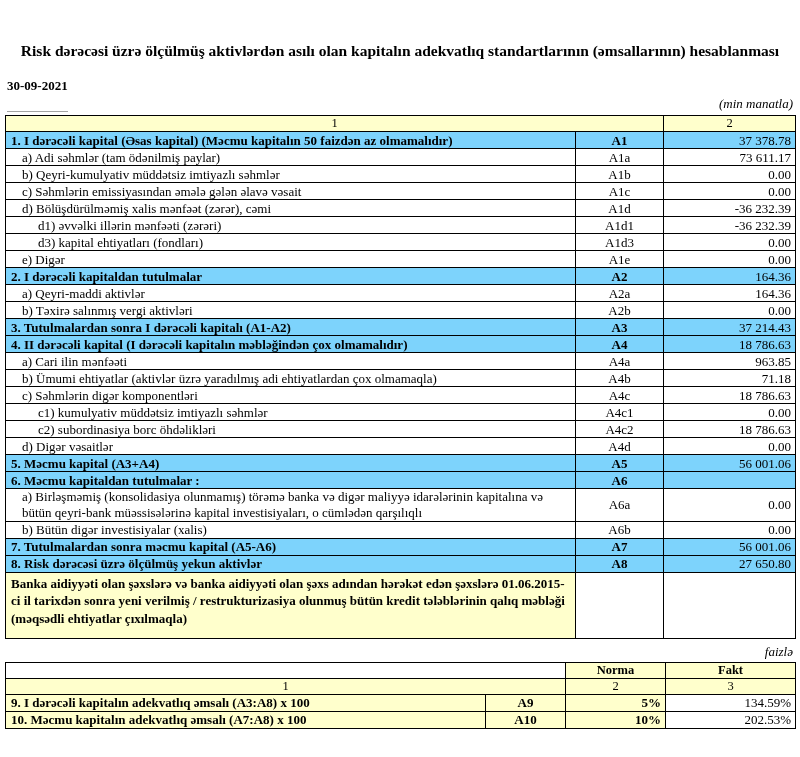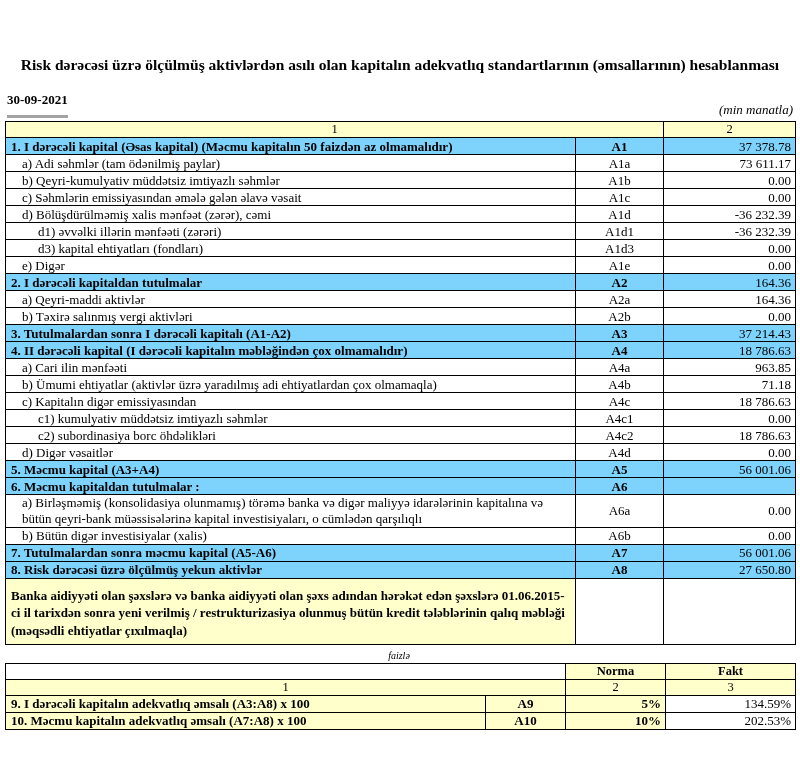--- a/index.html
+++ b/index.html
@@ -12,35 +12,35 @@
   .page {
     width: 800px;
     min-height: 757px;
     padding: 40px 5px 10px 5px;
   }
   .title {
     font-size: 15.5px;
     font-weight: bold;
     text-align: center;
     line-height: 1.45;
-    margin: 14px auto 16px auto;
+    margin: 0 auto 16px auto;
     max-width: 760px;
   }
   .meta-row {
     display: flex;
     justify-content: space-between;
     align-items: flex-end;
     font-size: 13px;
     margin-bottom: 3px;
     padding: 0 2px;
   }
   .date {
     font-weight: bold;
-    border-bottom: 3px solid #a3a3a3;
-    padding-bottom: 7px;
+    border-bottom: 1px solid #a3a3a3;
+    padding-bottom: 17px;
   }
   .unit { font-style: italic; }
 
   table {
     border-collapse: collapse;
     width: 790px;
     table-layout: fixed;
   }
   th, td {
     border: 1px solid #000;
@@ -72,33 +72,33 @@
 
   tr.main td { background: #7dd3fc; }
   tr.main td.label, tr.main td.code { font-weight: bold; }
   tr.sub td { background: #ffffff; font-weight: normal; }
 
   tr.block td.label {
     background: #ffffcc;
     font-weight: bold;
     height: 66px;
     vertical-align: top;
-    padding-top: 8px;
+    padding-top: 2px;
     line-height: 1.35;
   }
   tr.block td.code, tr.block td.value { background: #ffffff; }
 
   td.ind0 { padding-left: 5px; }
   td.ind1 { padding-left: 16px; }
   td.ind2 { padding-left: 32px; margin-top: 7px; }
 
   .percent-note {
-    font-size: 10px;
+    font-size: 13px;
     font-style: italic;
-    text-align: center;
+    text-align: right;
     margin: 5px 2px 2px 0;
   }
 
   
   .t2 col.c2-label { width: 480px; }
   .t2 col.c2-code  { width: 80px; }
   .t2 col.c2-norma { width: 100px; }
   .t2 col.c2-fakt  { width: 130px; }
 
   .t2 td { background: #ffffcc; font-weight: bold; }
@@ -199,21 +199,21 @@
           <td class="label ind1">a) Cari ilin mənfəəti</td>
           <td class="code">A4a</td>
           <td class="value">963.85</td>
         </tr>
         <tr class="sub">
           <td class="label ind1">b) Ümumi ehtiyatlar (aktivlər üzrə yaradılmış adi ehtiyatlardan çox olmamaqla)</td>
           <td class="code">A4b</td>
           <td class="value">71.18</td>
         </tr>
         <tr class="sub">
-          <td class="label ind1">c) Kapitalın digər emissiyasından</td>
+          <td class="label ind1">c) Səhmlərin digər komponentləri</td>
           <td class="code">A4c</td>
           <td class="value">18 786.63</td>
         </tr>
         <tr class="sub">
           <td class="label ind2">c1) kumulyativ müddətsiz imtiyazlı səhmlər</td>
           <td class="code">A4c1</td>
           <td class="value">0.00</td>
         </tr>
         <tr class="sub">
           <td class="label ind2">c2) subordinasiya borc öhdəlikləri</td>

